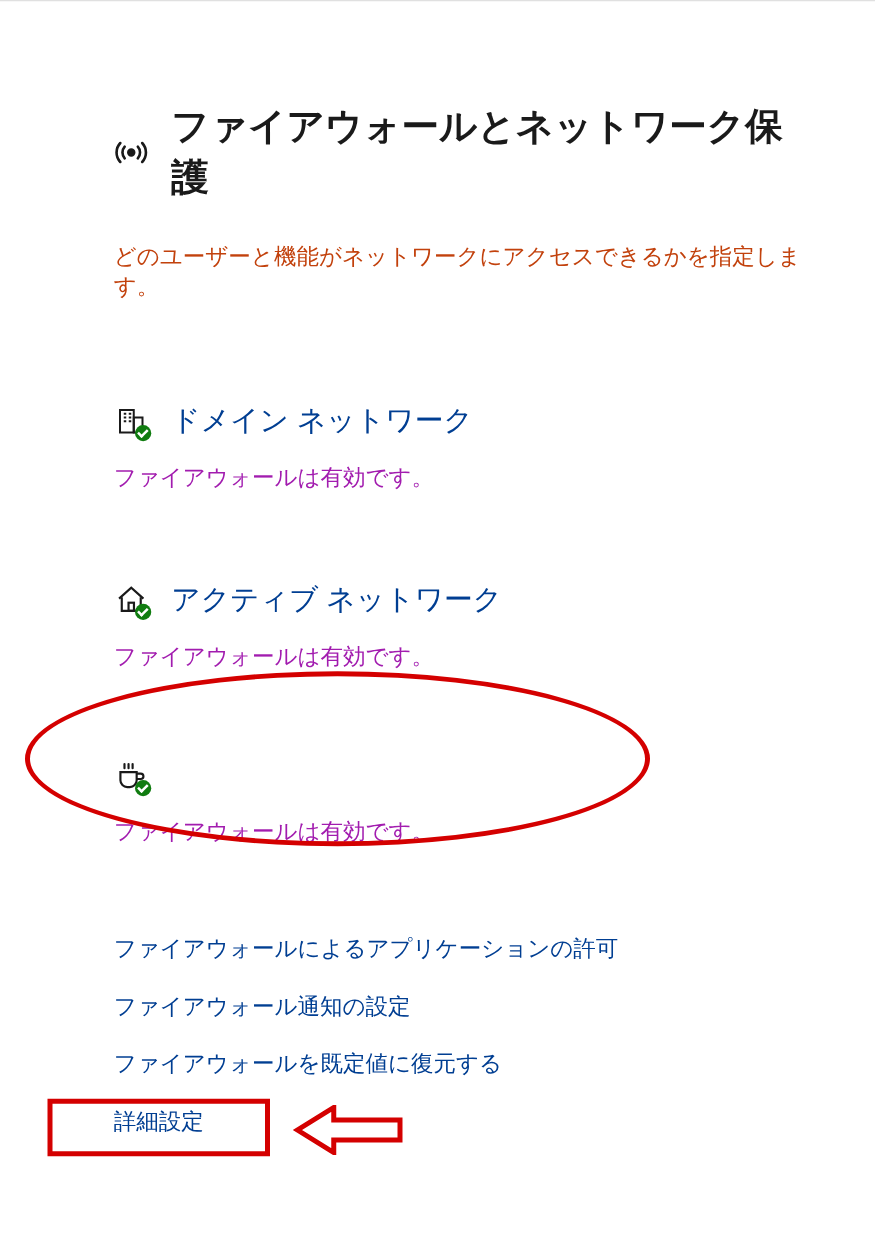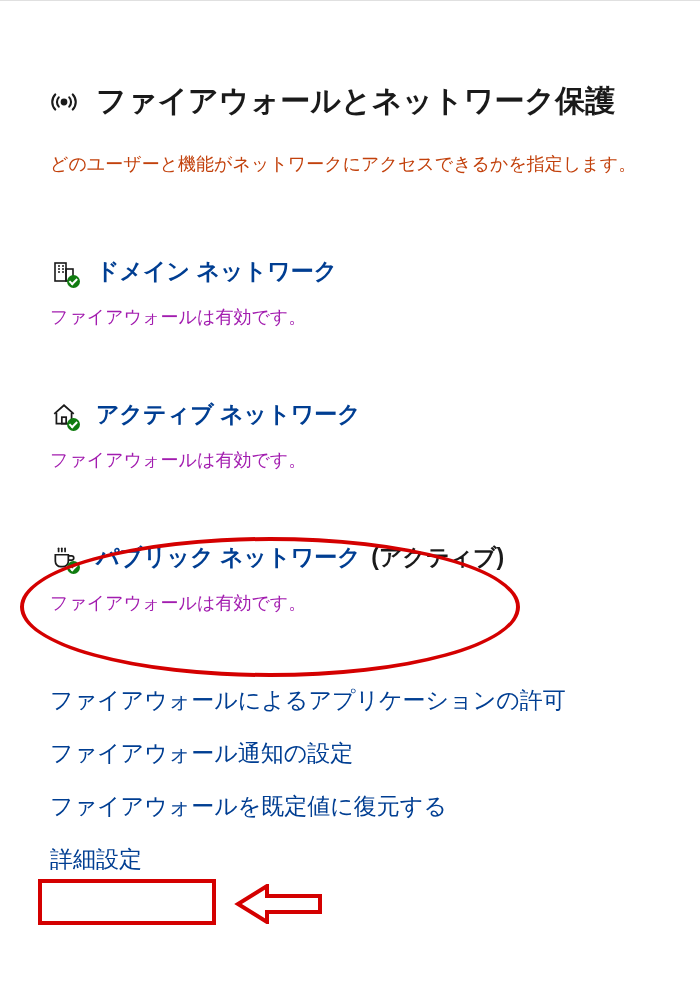--- a/index.html
+++ b/index.html
@@ -7,20 +7,21 @@
       width: 700px;
       height: 1006px;
       background: #fff;
       font-family: "Yu Gothic UI", "Meiryo", "Segoe UI", sans-serif;
       color: #1a1a1a;
       position: relative;
       border-top: 1px solid #e0e0e0;
     }
     .content {
       padding: 80px 48px 0 50px;
+      margin-left: 41px;
     }
     .page-header {
       display: flex;
       align-items: center;
       gap: 18px;
       margin-bottom: 30px;
     }
     .page-title {
       font-size: 30px;
       font-weight: 600;
@@ -35,39 +36,39 @@
       margin-bottom: 70px;
     }
     .network-header {
       display: flex;
       align-items: center;
       gap: 18px;
       margin-bottom: 18px;
     }
     .network-title {
       font-size: 23px;
-      font-weight: 700;
+      font-weight: 400;
       color: #003e92;
     }
     .network-active {
       font-size: 23px;
       font-weight: 700;
       color: #1a1a1a;
       margin-left: 6px;
     }
     .network-status {
       font-size: 18px;
       color: #a21caf;
     }
     .links-section {
       margin-top: 40px;
     }
     .link-item {
       display: block;
-      font-size: 23px;
+      font-size: 18px;
       color: #003e92;
       margin-bottom: 22px;
       text-decoration: none;
       cursor: pointer;
     }
     .icon-wrap {
       width: 28px;
       height: 28px;
       display: flex;
       align-items: center;
@@ -172,24 +173,20 @@
       <span class="icon-wrap">
         <svg width="26" height="26" viewBox="0 0 24 24" fill="none" stroke="#1a1a1a" stroke-width="1.6">
           <path d="M4 9 H16 V15 A5 5 0 0 1 11 20 H9 A5 5 0 0 1 4 15 Z"></path>
           <path d="M16 10 H19 A2 2 0 0 1 19 14 H16"></path>
           <path d="M7 6 V3" stroke-linecap="round"></path>
           <path d="M10 6 V3" stroke-linecap="round"></path>
           <path d="M13 6 V3" stroke-linecap="round"></path>
         </svg>
         <span class="check-badge"></span>
       </span>
-      <span>
-        <span class="network-title">パブリック ネットワーク</span>
-        <span class="network-active">(アクティブ)</span>
-      </span>
     </div>
     <p class="network-status">ファイアウォールは有効です。</p>
   </div>
 
   <div class="links-section">
     <a class="link-item">ファイアウォールによるアプリケーションの許可</a>
     <a class="link-item">ファイアウォール通知の設定</a>
     <a class="link-item">ファイアウォールを既定値に復元する</a>
     <a class="link-item">詳細設定</a>
   </div>

